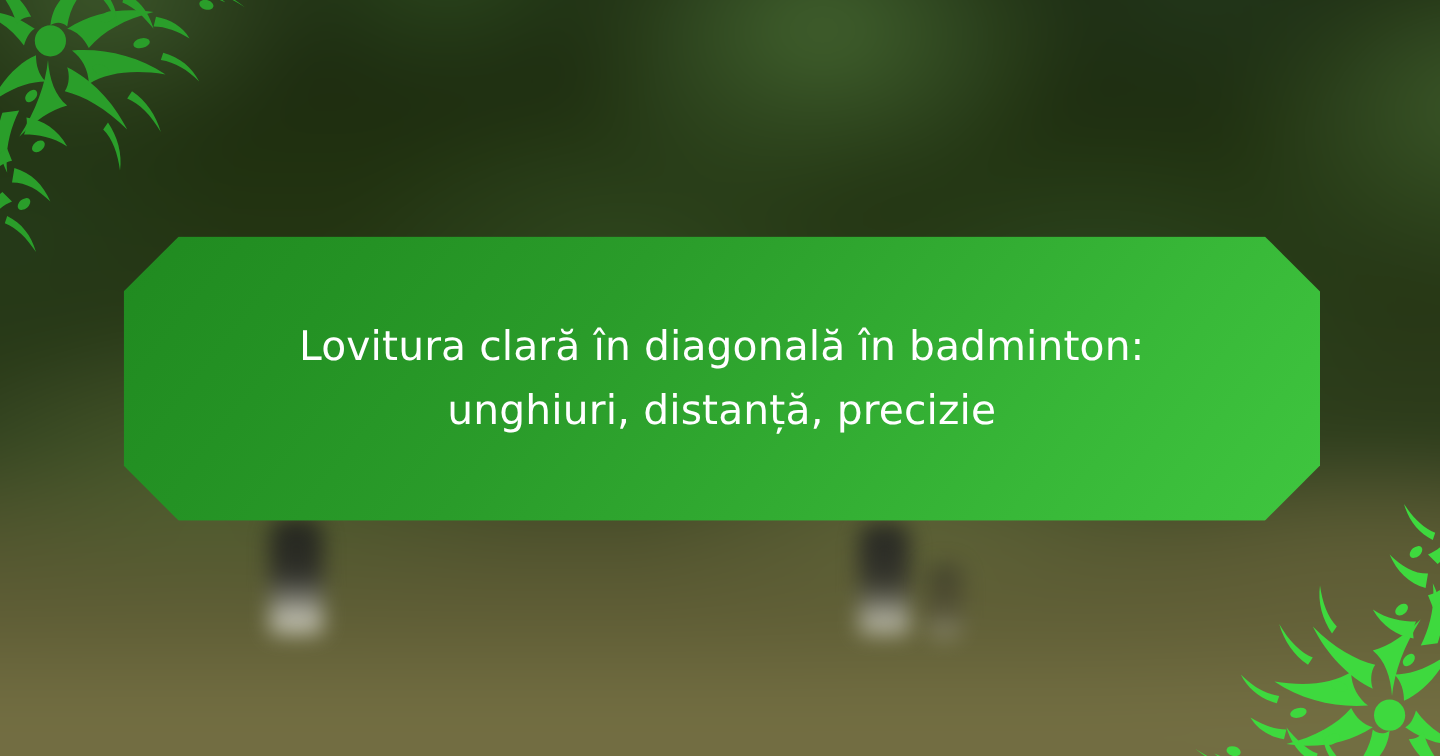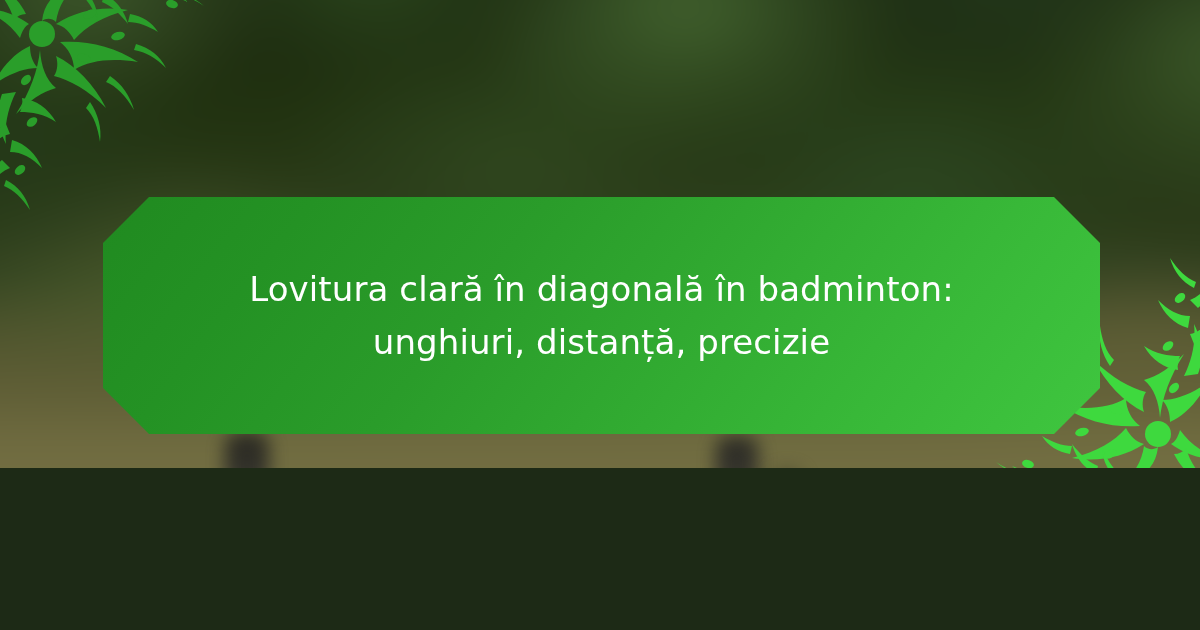--- a/index.html
+++ b/index.html
@@ -5,21 +5,21 @@
 <style>
   html, body {
     margin: 0;
     padding: 0;
     background: #1d2a16;
   }
 
   .stage {
     position: relative;
     width: 1200px;
-    height: 468px;
+    height: 630px;
     overflow: hidden;
     font-family: "DejaVu Sans", "Liberation Sans", sans-serif;
     background: #2a3a1e;
   }
 
   
   .bg-photo {
     position: absolute;
     inset: -60px;
     background:

